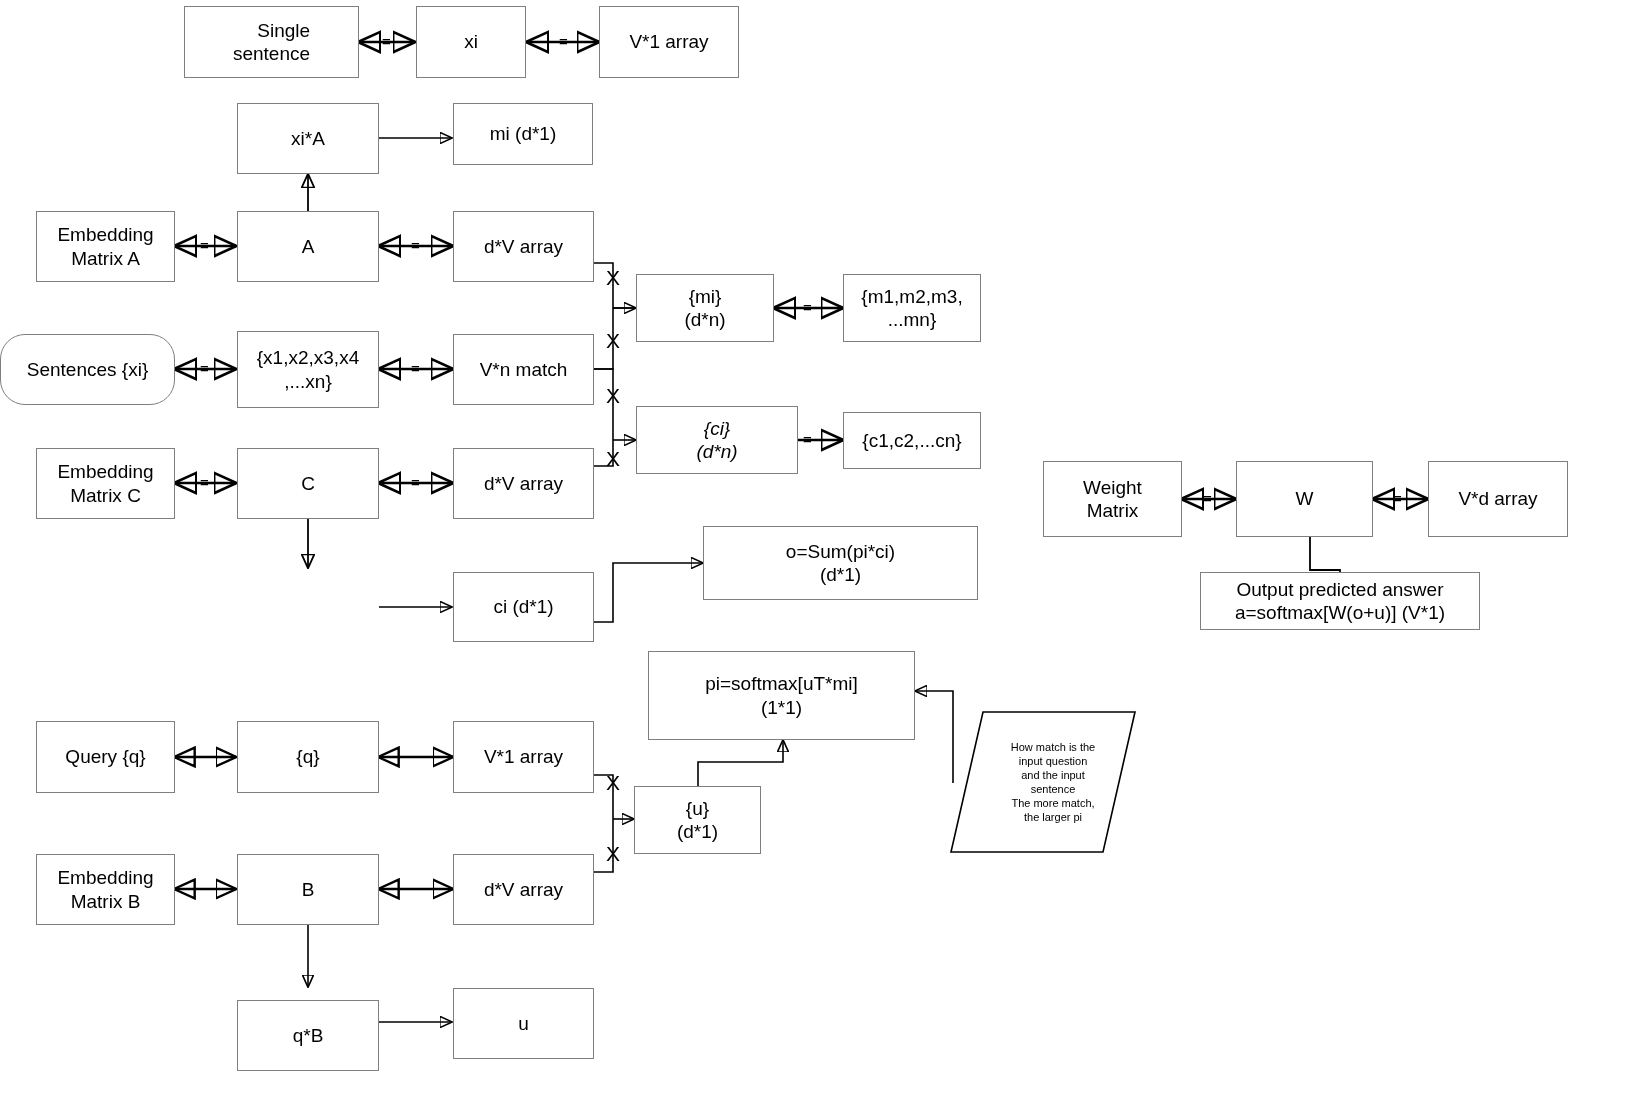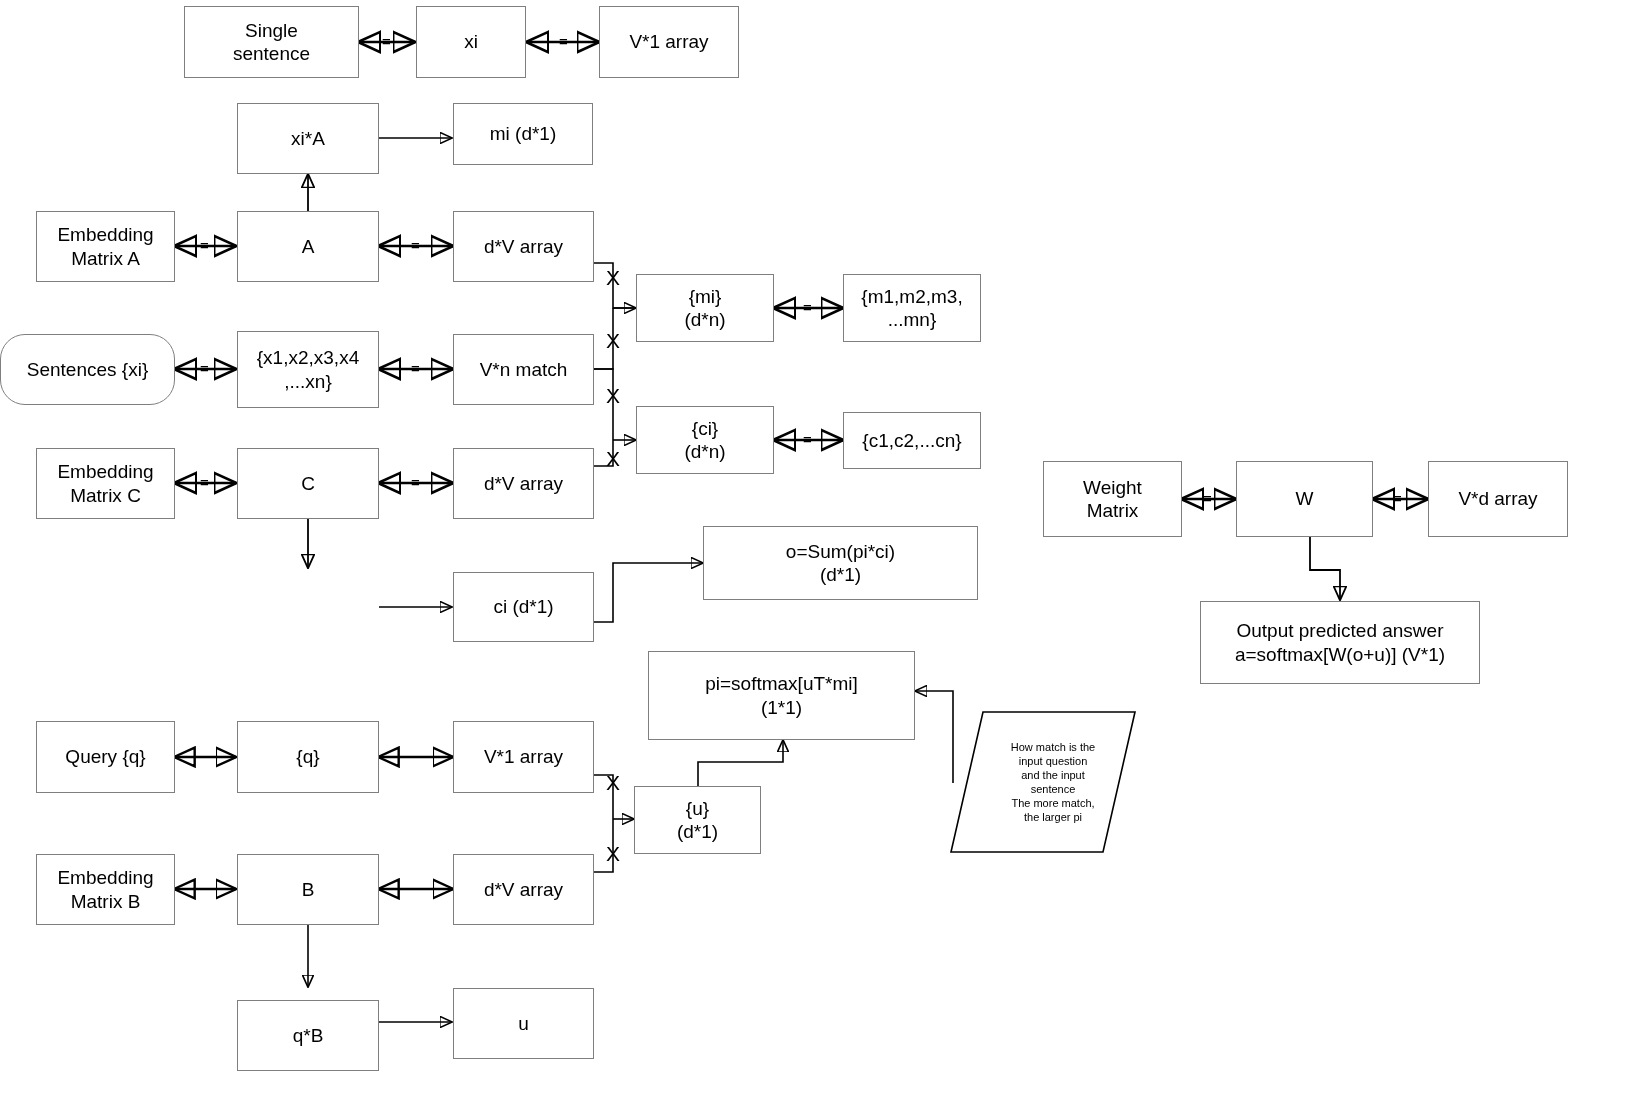--- a/index.html
+++ b/index.html
@@ -146,21 +146,21 @@
   <div class="eqsign" style="left:1203px;top:491px;">=</div>
   <div class="eqsign" style="left:1393px;top:491px;">=</div>
 
   <div class="xlabel" style="left:606px;top:267px;">X</div>
   <div class="xlabel" style="left:606px;top:330px;">X</div>
   <div class="xlabel" style="left:606px;top:385px;">X</div>
   <div class="xlabel" style="left:606px;top:448px;">X</div>
   <div class="xlabel" style="left:606px;top:772px;">X</div>
   <div class="xlabel" style="left:606px;top:843px;">X</div>
 
-  <div class="node" style="left:184px;top:6px;width:175px;height:72px;">Single
+  <div class="node" style="left:184px;top:6px;width:175px;height:72px;text-align:right;">Single
 sentence</div>
   <div class="node" style="left:416px;top:6px;width:110px;height:72px;">xi</div>
   <div class="node" style="left:599px;top:6px;width:140px;height:72px;">V*1 array</div>
 
   <div class="node" style="left:237px;top:103px;width:142px;height:71px;">xi*A</div>
   <div class="node" style="left:453px;top:103px;width:140px;height:62px;">mi (d*1)</div>
 
   <div class="node" style="left:36px;top:211px;width:139px;height:71px;">Embedding
 Matrix A</div>
   <div class="node" style="left:237px;top:211px;width:142px;height:71px;">A</div>
@@ -169,38 +169,38 @@
   <div class="node" style="left:636px;top:274px;width:138px;height:68px;">{mi}
 (d*n)</div>
   <div class="node" style="left:843px;top:274px;width:138px;height:68px;">{m1,m2,m3,
 ...mn}</div>
 
   <div class="node" style="left:0px;top:334px;width:175px;height:71px;border-radius:25px;">Sentences {xi}</div>
   <div class="node" style="left:237px;top:331px;width:142px;height:77px;">{x1,x2,x3,x4
 ,...xn}</div>
   <div class="node" style="left:453px;top:334px;width:141px;height:71px;">V*n match</div>
 
-  <div class="node" style="left:636px;top:406px;width:138px;height:68px;">{ci}
+  <div class="node" style="left:636px;top:406px;width:162px;height:68px;font-style:italic;">{ci}
 (d*n)</div>
   <div class="node" style="left:843px;top:412px;width:138px;height:57px;">{c1,c2,...cn}</div>
 
   <div class="node" style="left:36px;top:448px;width:139px;height:71px;">Embedding
 Matrix C</div>
   <div class="node" style="left:237px;top:448px;width:142px;height:71px;">C</div>
   <div class="node" style="left:453px;top:448px;width:141px;height:71px;">d*V array</div>
 
   <div class="node" style="left:453px;top:572px;width:141px;height:70px;">ci (d*1)</div>
   <div class="node" style="left:703px;top:526px;width:275px;height:74px;">o=Sum(pi*ci)
 (d*1)</div>
 
   <div class="node" style="left:1043px;top:461px;width:139px;height:76px;">Weight
 Matrix</div>
   <div class="node" style="left:1236px;top:461px;width:137px;height:76px;">W</div>
   <div class="node" style="left:1428px;top:461px;width:140px;height:76px;">V*d array</div>
-  <div class="node" style="left:1200px;top:601px;width:280px;height:83px;">Output predicted answer
+  <div class="node" style="left:1200px;top:572px;width:280px;height:58px;">Output predicted answer
 a=softmax[W(o+u)] (V*1)</div>
 
   <div class="node" style="left:648px;top:651px;width:267px;height:89px;">pi=softmax[uT*mi]
 (1*1)</div>
 
   <div class="node" style="left:36px;top:721px;width:139px;height:72px;">Query {q}</div>
   <div class="node" style="left:237px;top:721px;width:142px;height:72px;">{q}</div>
   <div class="node" style="left:453px;top:721px;width:141px;height:72px;">V*1 array</div>
 
   <div class="node" style="left:634px;top:786px;width:127px;height:68px;">{u}

